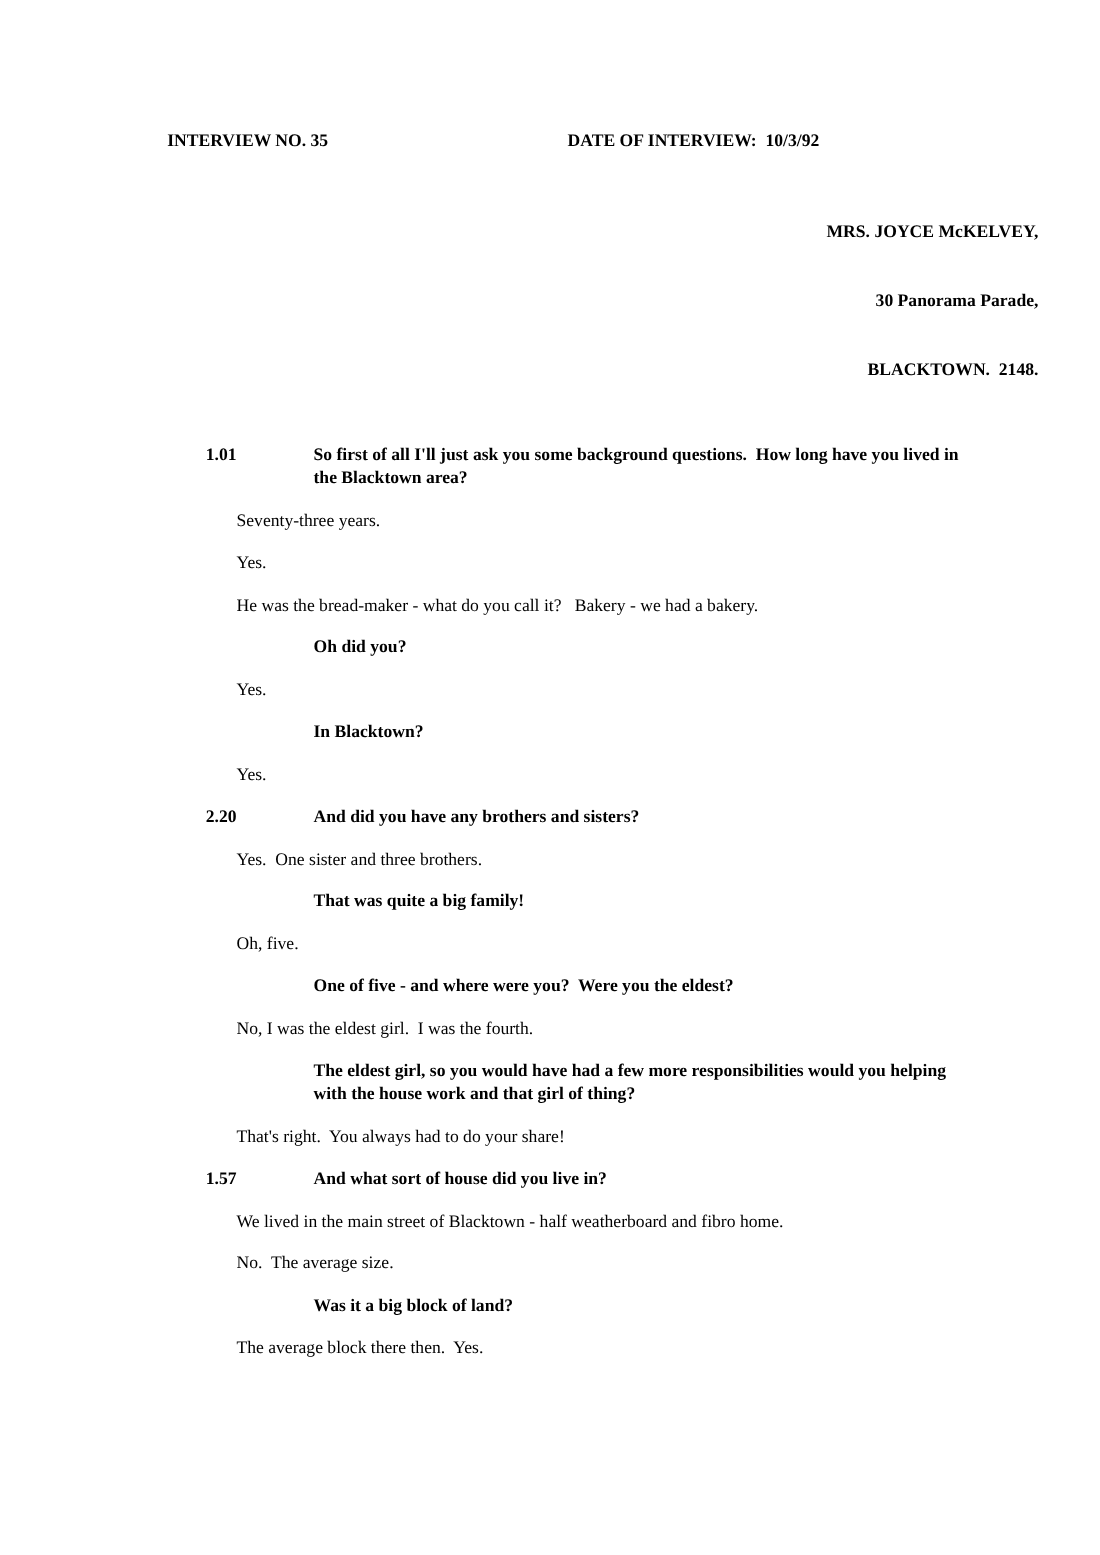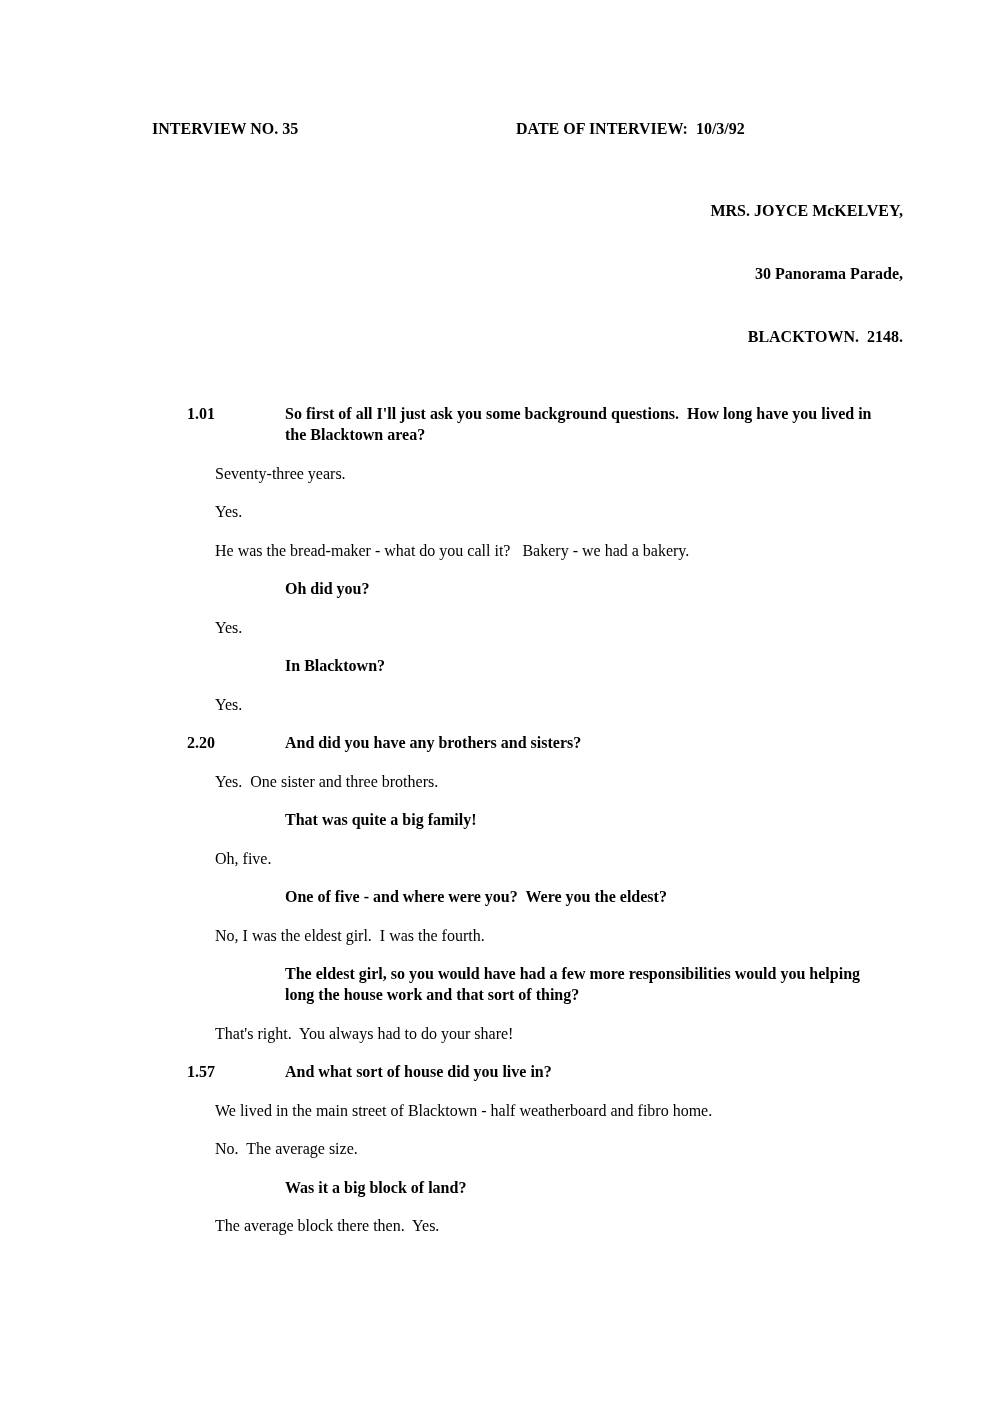--- a/index.html
+++ b/index.html
@@ -13,21 +13,21 @@
     height: 1414px;
     margin: 0 auto;
     background: #ffffff;
     color: #000000;
     font-family: "Liberation Serif", "DejaVu Serif", serif;
     font-size: 16px;
     line-height: 21px;
     overflow: hidden;
   }
   .content {
-    padding: 118px 97px 0 152px;
+    padding: 118px 56px 0 152px;
   }
   .header-row {
     display: flex;
     font-weight: bold;
     margin-bottom: 19px;
     white-space: pre-wrap;
   }
   .header-row .left {
     flex: 0 0 364px;
   }
@@ -142,21 +142,21 @@
   </div>
 
   <div class="entry a">
     <div class="time"></div>
     <div class="text">No, I was the eldest girl.  I was the fourth.</div>
   </div>
 
   <div class="entry q">
     <div class="time"></div>
     <div class="text">The eldest girl, so you would have had a few more responsibilities would you helping
-long the house work and that sort of thing?</div>
+with the house work and that girl of thing?</div>
   </div>
 
   <div class="entry a">
     <div class="time"></div>
     <div class="text">That's right.  You always had to do your share!</div>
   </div>
 
   <div class="entry q">
     <div class="time">1.57</div>
     <div class="text">And what sort of house did you live in?</div>

